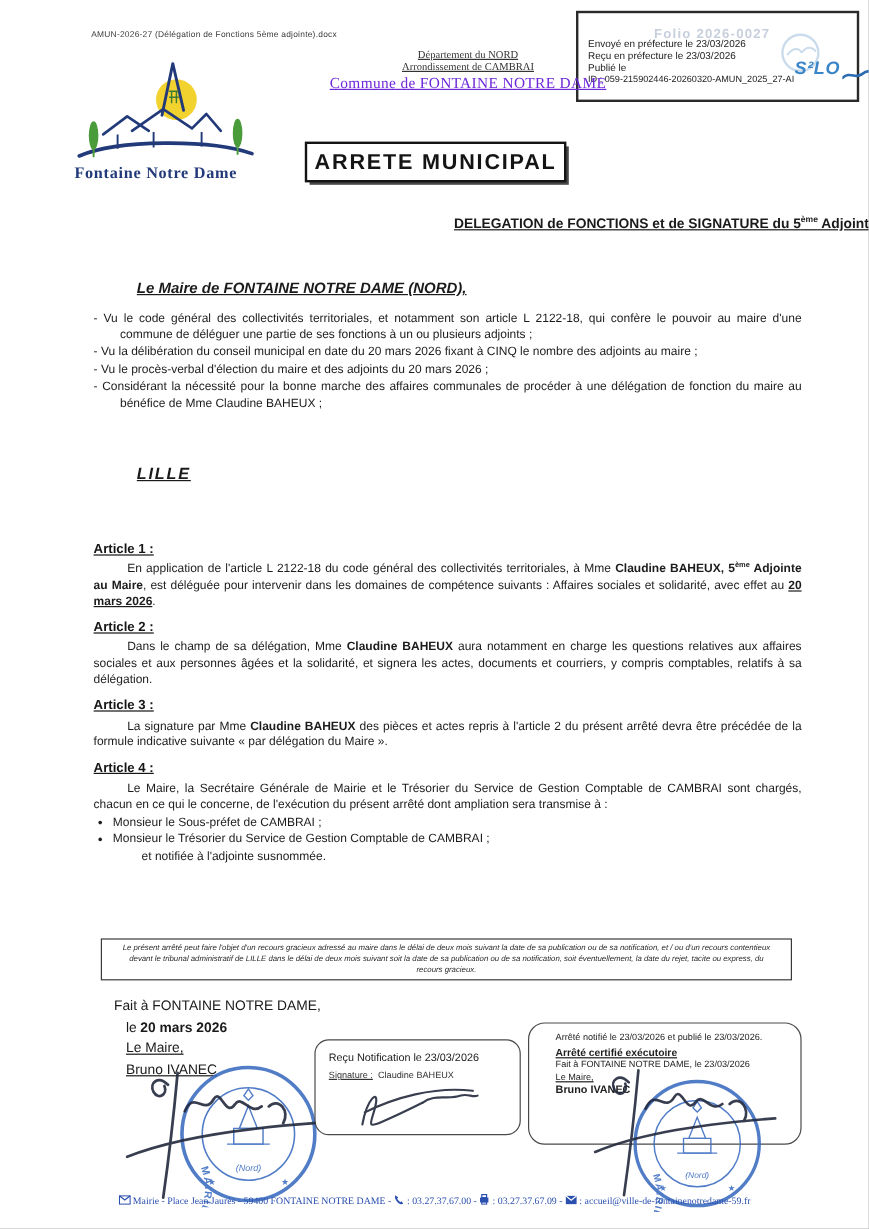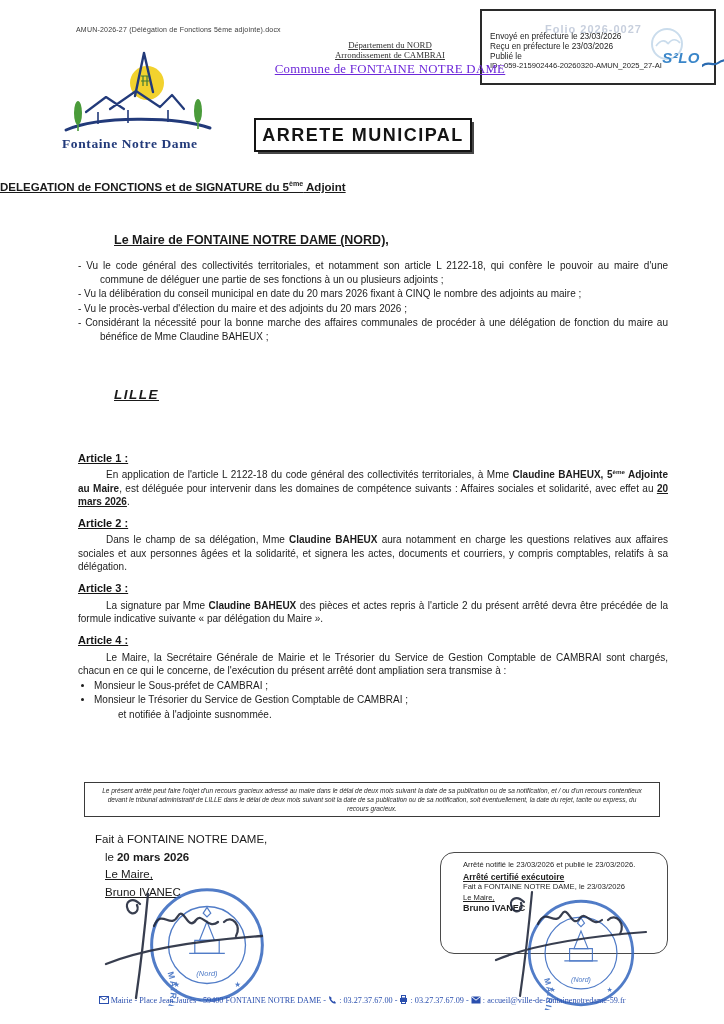--- a/index.html
+++ b/index.html
@@ -34,24 +34,24 @@
   
   .logo{left:58px;top:50px;width:160px;}
   .logo-caption{left:62px;top:136px;font-family:"Liberation Serif",serif;font-weight:700;
     font-size:13.5px;color:#223a7a;letter-spacing:.6px;}
 
   
   .title-box{left:254px;top:118px;width:214px;height:30px;border:2px solid #141414;
     box-shadow:3px 3px 0 -1px #474747;text-align:center;}
   .title-box .t{font-size:18px;font-weight:700;letter-spacing:1.5px;line-height:30px;color:#141414;}
 
-  .subtitle{left:0;top:181px;width:724px;text-align:left;font-size:11.5px;font-weight:700;color:#1a1a1a;}
+  .subtitle{left:0;top:181px;width:724px;text-align:right;font-size:11.5px;font-weight:700;color:#1a1a1a;}
   .subtitle .txt{text-decoration:underline;}
 
-  .salutation{left:114px;top:233px;font-size:12.5px;font-weight:700;text-decoration:underline;color:#1a1a1a;}
+  .salutation{left:114px;top:233px;font-size:12.5px;font-weight:700;font-style:italic;text-decoration:underline;color:#1a1a1a;}
 
   
   .recitals{left:78px;top:259px;width:590px;font-size:10px;line-height:13.6px;text-align:justify;}
   .recitals .item{padding-left:22px;text-indent:-22px;margin-bottom:1px;}
   .recitals .item::before{content:"-  ";}
 
   .arrete-h{left:114px;top:387px;font-size:13.5px;font-weight:700;font-style:italic;
     text-decoration:underline;letter-spacing:1.5px;color:#1a1a1a;}
 
   
@@ -217,20 +217,33 @@
       <g fill="none" stroke="#232a3d" stroke-width="2.3" stroke-linecap="round" opacity="0.9">
         <path d="M44 18 C 36 10, 28 16, 32 24 C 36 31, 44 26, 41 19"></path>
         <path d="M52 8 C 50 30, 46 70, 40 112"></path>
         <path d="M58 40 C 66 22, 74 44, 82 30 C 88 20, 92 46, 100 34 C 106 26, 112 44, 122 36"></path>
         <path d="M10 78 C 50 62, 110 54, 166 50"></path>
         <path d="M128 36 C 136 28, 146 40, 140 50"></path>
       </g>
     </svg>
   </div>
 
+  <div class="abs notif-box">
+    <div class="ln1">Reçu Notification le 23/03/2026</div>
+    <div class="ln2"><span class="u">Signature :</span>&nbsp;&nbsp;<span>Claudine BAHEUX</span></div>
+    <div style="margin-top:1px;margin-left:18px;">
+      <svg width="110" height="40" viewBox="0 0 110 40">
+        <g fill="none" stroke="#232a3d" stroke-width="1.8" stroke-linecap="round" opacity="0.9">
+          <path d="M10 36 C 14 14, 24 6, 21 20 C 18 34, 12 40, 26 34 C 40 28, 52 22, 60 18"></path>
+          <path d="M12 26 C 36 14, 70 4, 102 8"></path>
+          <path d="M60 18 C 70 10, 82 16, 92 12 C 98 10, 102 14, 106 12"></path>
+        </g>
+      </svg>
+    </div>
+  </div>
 
   <div class="abs exec-box">
     <div>Arrêté notifié le 23/03/2026 et publié le 23/03/2026.</div>
     <div class="cert">Arrêté certifié exécutoire</div>
     <div>Fait à FONTAINE NOTRE DAME, le 23/03/2026</div>
     <div class="u">Le Maire,</div>
     <div class="name">Bruno IVANEC</div>
   </div>
 
   <div class="abs stamp" style="left:524px;top:896px;">

